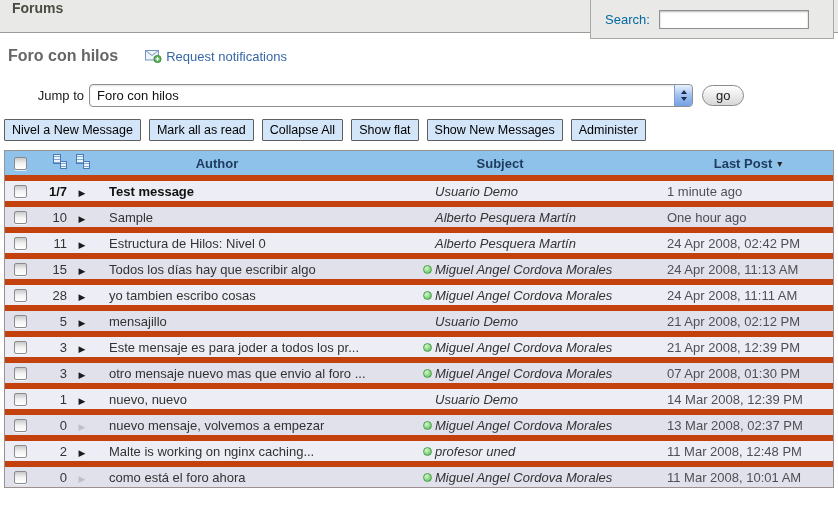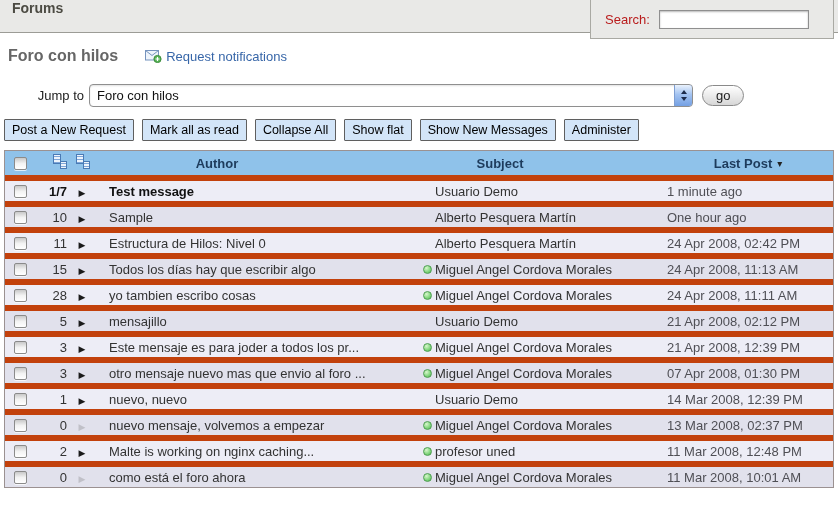--- a/index.html
+++ b/index.html
@@ -8,21 +8,21 @@
     width:838px; height:506px; overflow:hidden; position:relative;
     background:#fff; font-family:"Liberation Sans","DejaVu Sans",sans-serif;
   }
   
   .topbar { height:33px; background:#e9e9e7; border-bottom:1px solid #9c9c96;
             display:flex; align-items:flex-start; }
   .app-title { font-weight:bold; font-size:14px; color:#4c4b43; padding-left:12px; }
   .search-panel { position:absolute; top:0; right:4px; width:244px; height:39px;
                   background:#e9e9e7; border:1px solid #a9a9a3; border-top:none;
                   display:flex; align-items:center; gap:9px; padding-left:14px; z-index:2; }
-  .search-label { font-size:13px; color:#b91c1c; }
+  .search-label { font-size:13px; color:#0369a1; }
   .search-input { width:150px; height:19px; border:1px solid #8f8f8f; background:#fff;
                   box-shadow:inset 0 1px 2px rgba(0,0,0,.28); font-size:12px; padding:0 3px; }
   
   .content { padding:0 4px; }
   .forum-head { display:flex; align-items:center; margin:14px 0 0 4px; }
   .forum-title { font-size:16px; font-weight:bold; color:#666; margin:0; }
   .notif-link { display:flex; align-items:center; gap:4px; margin-left:27px;
                 color:#3766a8; font-size:13px; cursor:pointer; }
   
   .jump-row { display:flex; align-items:center; margin-top:19px; }
@@ -51,21 +51,21 @@
   .t-header { display:flex; align-items:center; height:24px; background:#8fc2ea; }
   .t-row { display:flex; align-items:center; height:26px; background:#ededf6;
            border-top:6px solid #c2410c; }
   .t-row.alt { background:#e1e1ec; }
   .c-check { width:30px; display:flex; justify-content:center; }
   .c-count { width:32px; text-align:right; font-size:13px; color:#333; }
   .c-arrow { width:30px; text-align:center; }
   .c-subject { flex:1; font-size:13px; color:#333; padding-left:12px;
                white-space:nowrap; overflow:hidden; }
   .c-author { width:240px; font-size:13px; color:#333; display:flex; align-items:center;
-              white-space:nowrap; overflow:hidden; }
+              white-space:nowrap; overflow:hidden;font-style:italic; }
   .c-last { width:170px; font-size:13px; color:#4f4f55; padding-left:4px; white-space:nowrap; }
   .h-cell { font-weight:bold; font-size:13px; color:#1d3b5c; text-align:center; }
   .h-subject { flex:1; }
   .h-author { width:240px; }
   .h-last { width:170px; display:flex; align-items:center; justify-content:center; gap:5px; }
   .sort-arrow { font-size:10px; color:#222; }
   .expand-arrow { font-size:9px; color:#1a1a1a; cursor:pointer; }
   .t-row.no-expand .expand-arrow { color:#c0c0c8; }
   .t-row.unread .c-count, .t-row.unread .c-subject { font-weight:bold; color:#111; }
   .presence-dot { width:9px; height:9px; border-radius:50%; margin-right:3px; flex:none;
@@ -117,21 +117,21 @@
       <span class="select-value">Foro con hilos</span>
       <span class="select-stepper">
         <span class="arr-up"></span>
           <span class="arr-down"></span>
       </span>
     </div>
     <button class="go-btn">go</button>
   </div>
 
   <div class="toolbar">
-    <button class="tb-btn">Post a New Request</button>
+    <button class="tb-btn">Nivel a New Message</button>
 
     <button class="tb-btn">Mark all as read</button>
 
     <button class="tb-btn">Collapse All</button>
 
     <button class="tb-btn">Show flat</button>
 
     <button class="tb-btn">Show New Messages</button>
 
     <button class="tb-btn">Administer</button>

